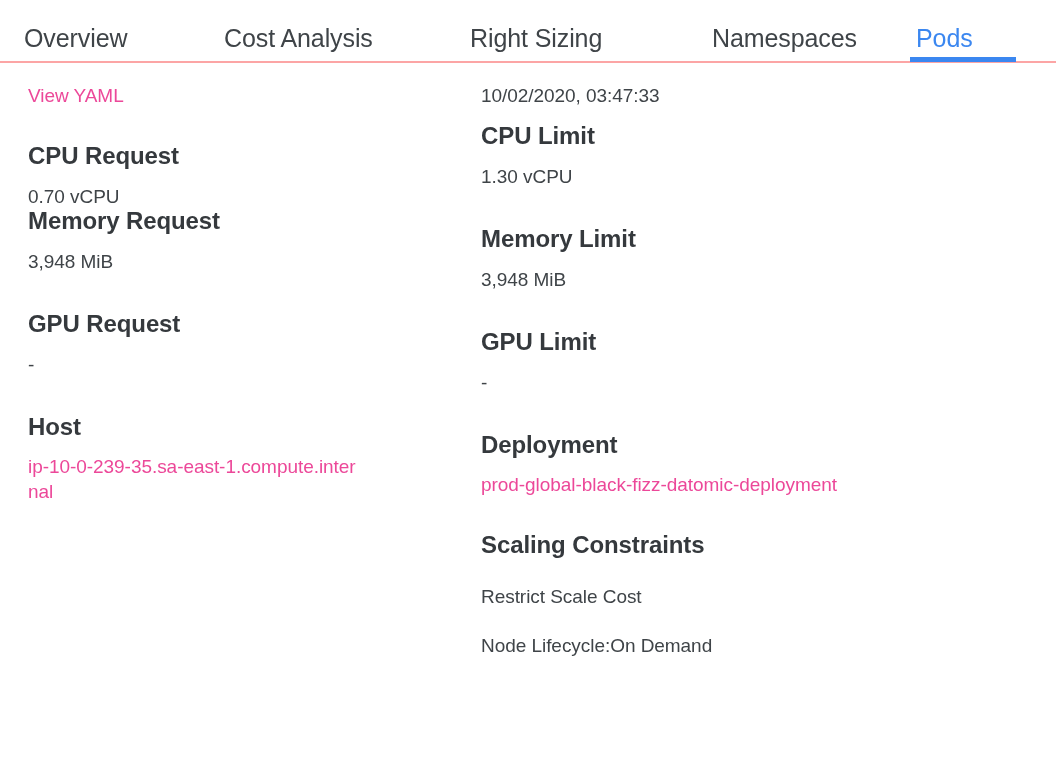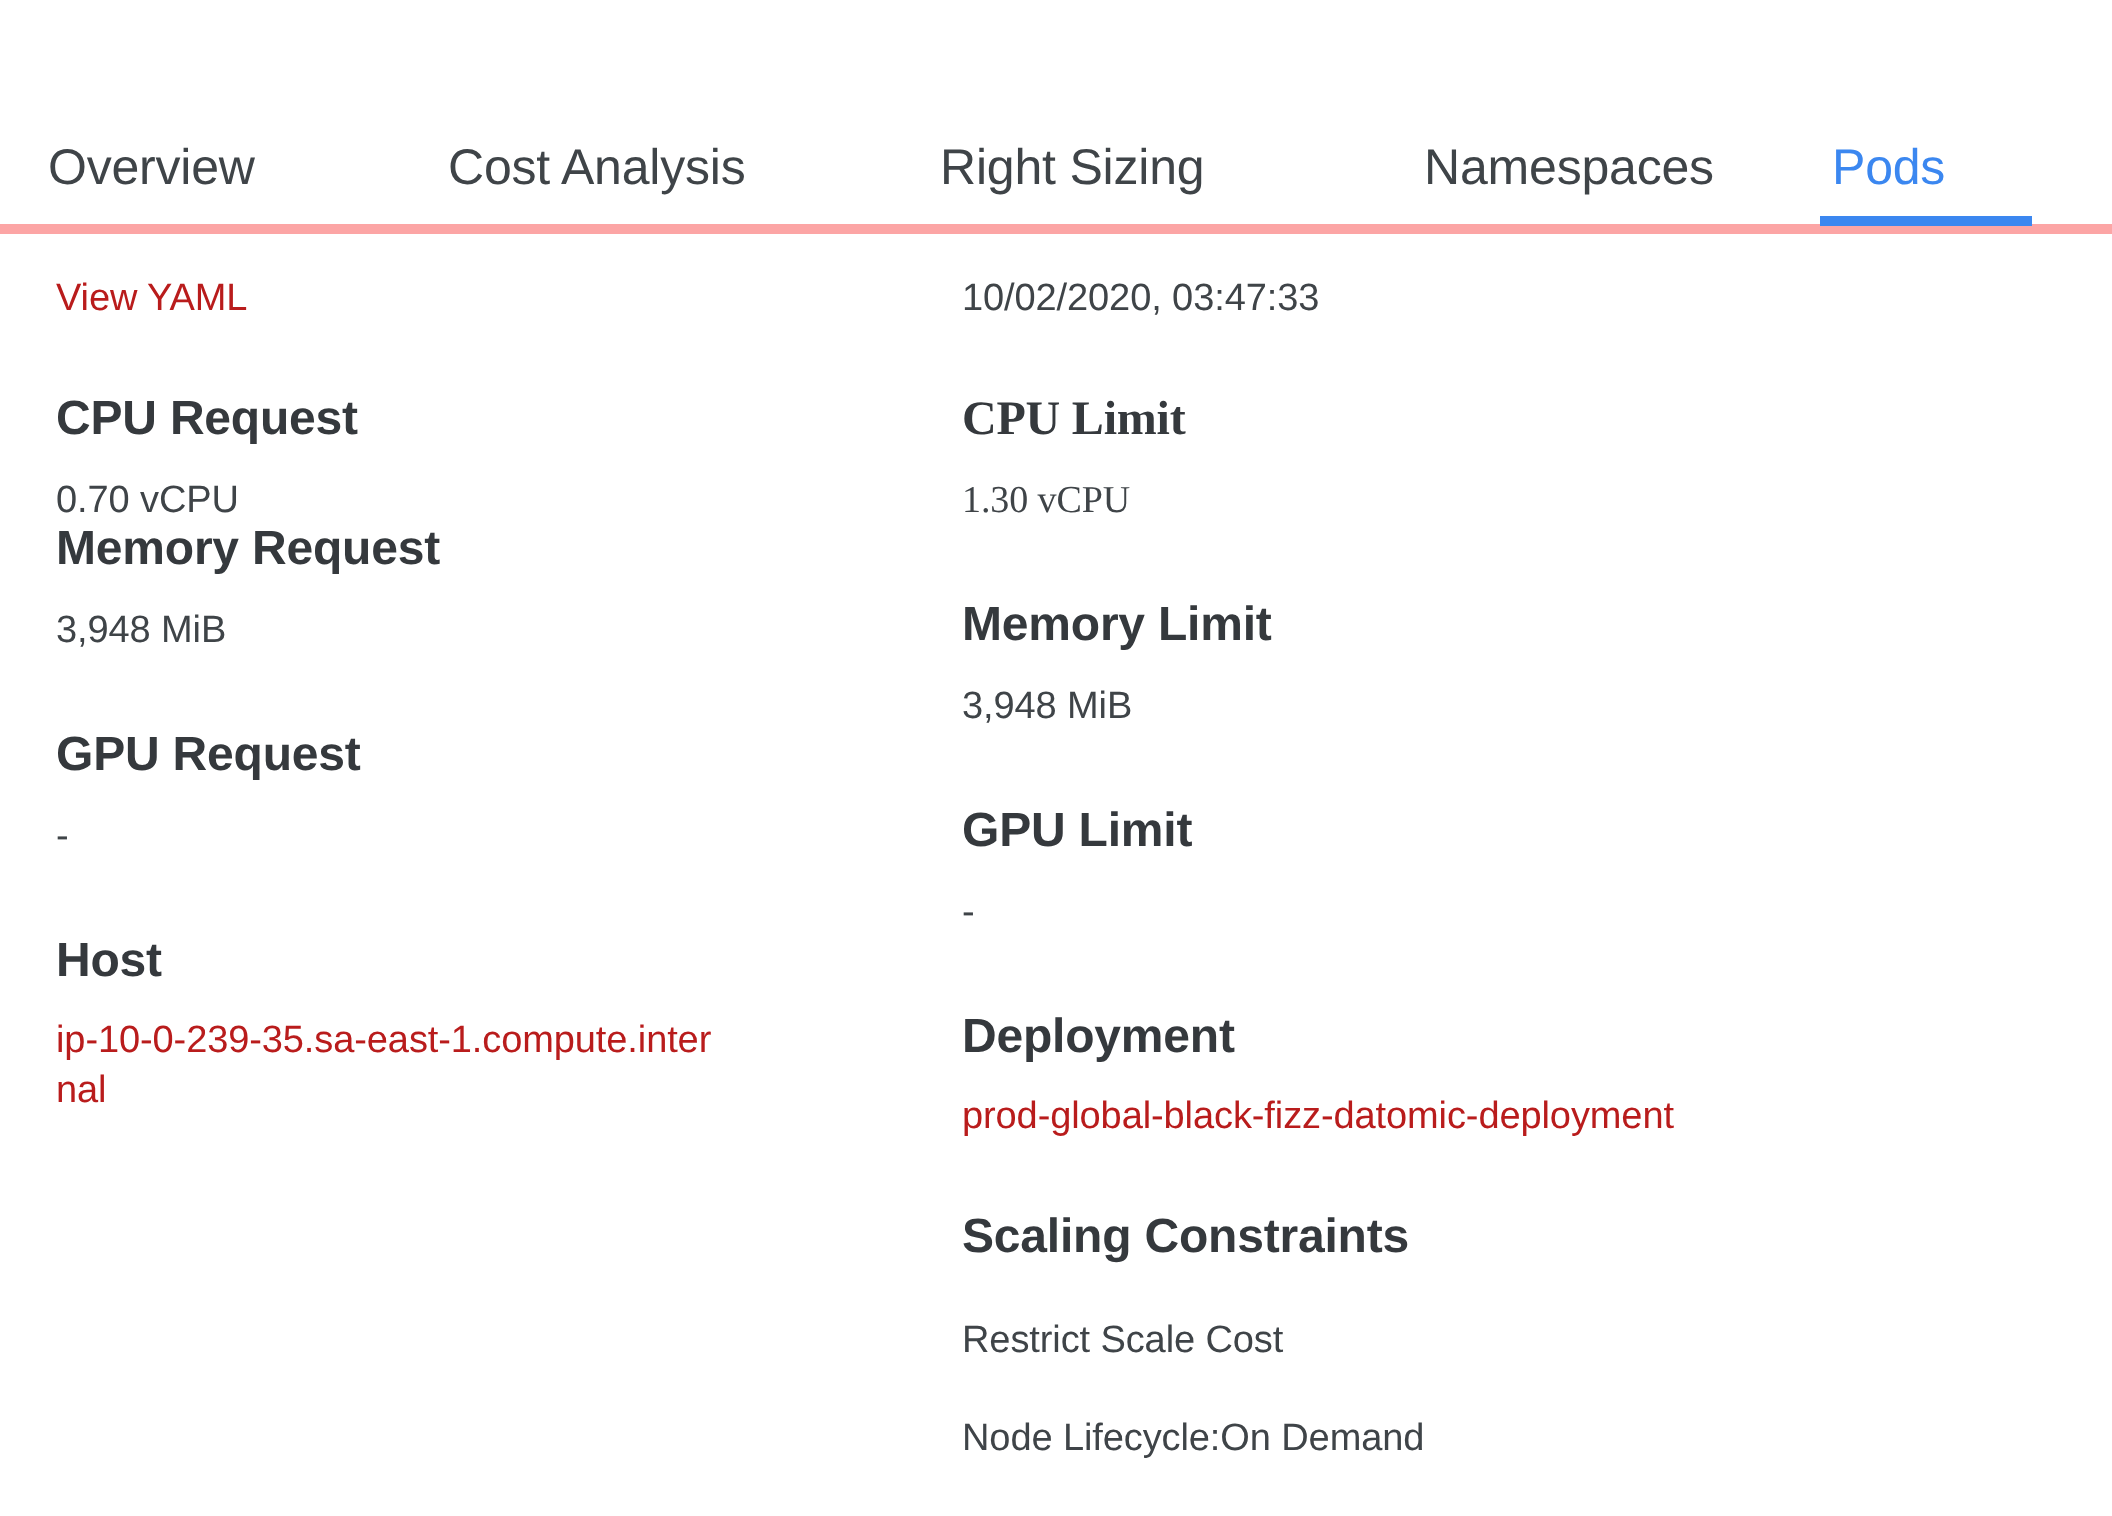--- a/index.html
+++ b/index.html
@@ -14,25 +14,24 @@
     font-family: "Liberation Sans", "DejaVu Sans", sans-serif;
     color: #3c4043;
     -webkit-font-smoothing: antialiased;
     overflow: hidden;
     position: relative;
   }
 
   
   .tabbar {
     position: relative;
-    height: 77px;
+    height: 63px;
     box-sizing: border-box;
-    border-bottom: 5px solid #fca5a5;
+    border-bottom: 2px solid #fca5a5;
     background: #ffffff;
-    margin-top: 40px;
   }
   .tabs {
     display: flex;
     align-items: flex-start;
     height: 100%;
     padding-left: 18px;
     box-sizing: border-box;
   }
   .tab {
     position: relative;
@@ -91,21 +90,21 @@
   }
   .field-value {
     font-size: 19px;
     font-weight: 400;
     color: #3f4448;
     line-height: 25px;
     letter-spacing: -0.05px;
   }
   .field-value.link,
   a.link {
-    color: #b91c1c;
+    color: #ec4899;
     text-decoration: none;
     cursor: pointer;
   }
 
   .wrapbox { width: 330px; word-break: break-all; }
   .wrapbox-r { width: 378px; word-break: break-all; }
 </style>
 </head>
 <body>
 
@@ -150,21 +149,21 @@
     </div>
 
   </div>
 
   <div class="col col-right">
 
     <div class="field" style="margin-top:20px;">
       <div class="field-value">10/02/2020, 03:47:33</div>
     </div>
 
-    <div class="field" style="margin-top:36px;font-family:Liberation Serif, serif;">
+    <div class="field" style="margin-top:16px;">
       <div class="field-label">CPU Limit</div>
       <div class="field-value" style="margin-top:16px;">1.30 vCPU</div>
     </div>
 
     <div class="field" style="margin-top:38px;">
       <div class="field-label">Memory Limit</div>
       <div class="field-value" style="margin-top:16px;">3,948 MiB</div>
     </div>
 
     <div class="field" style="margin-top:38px;">

